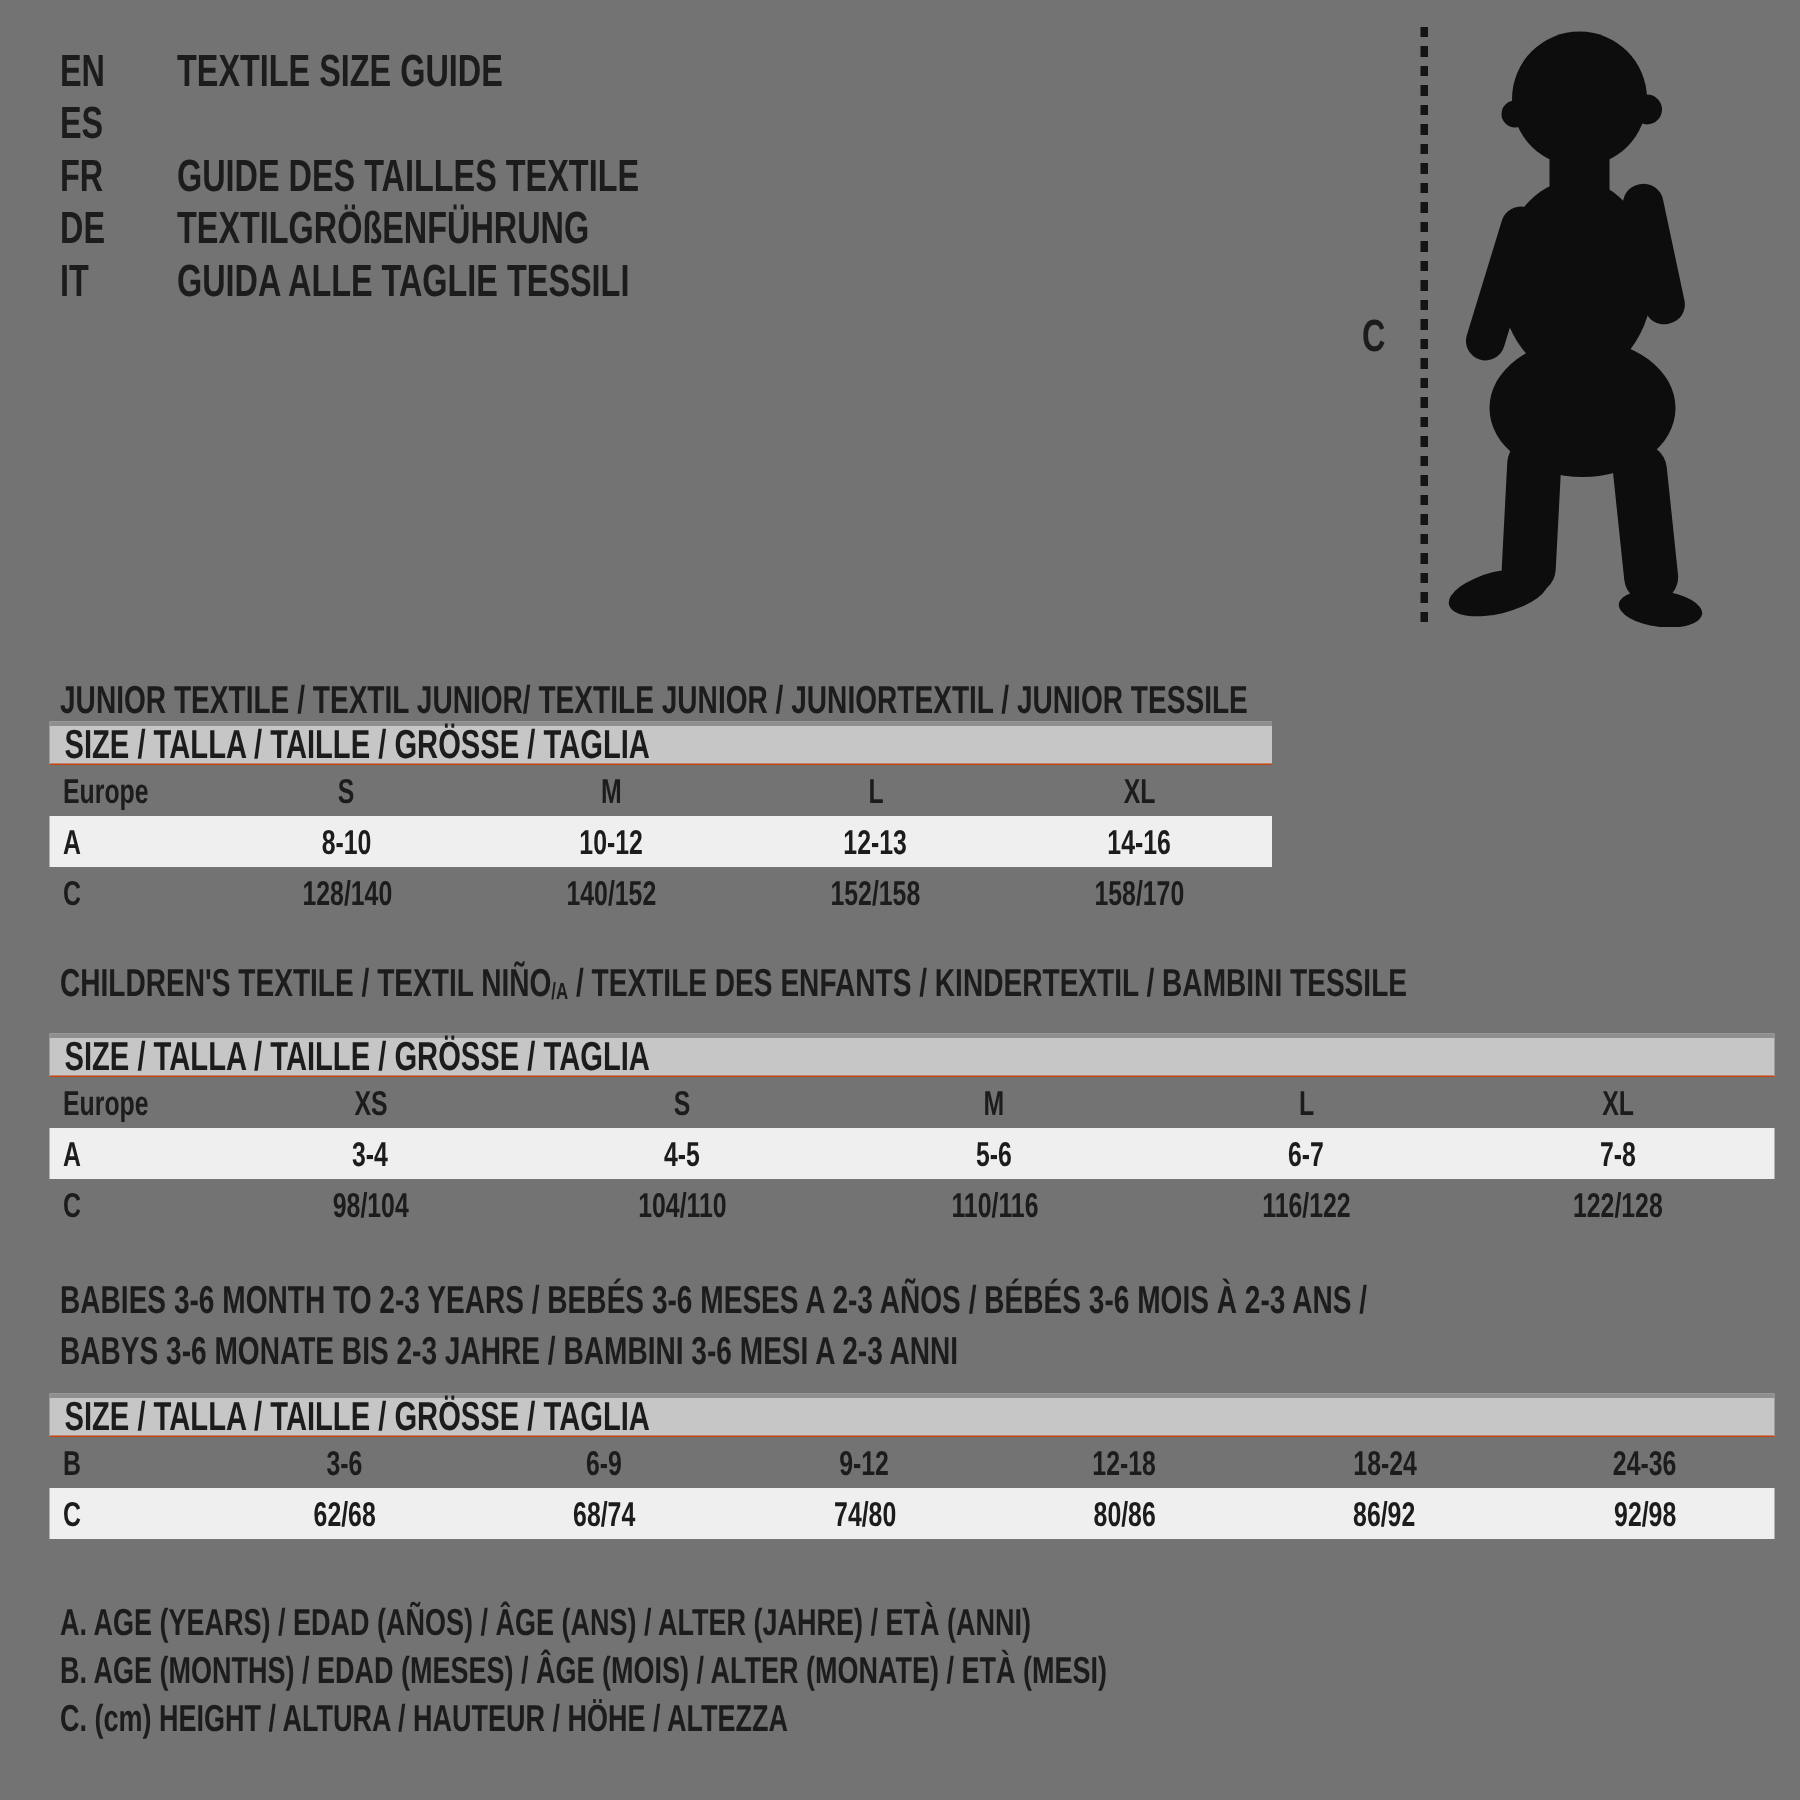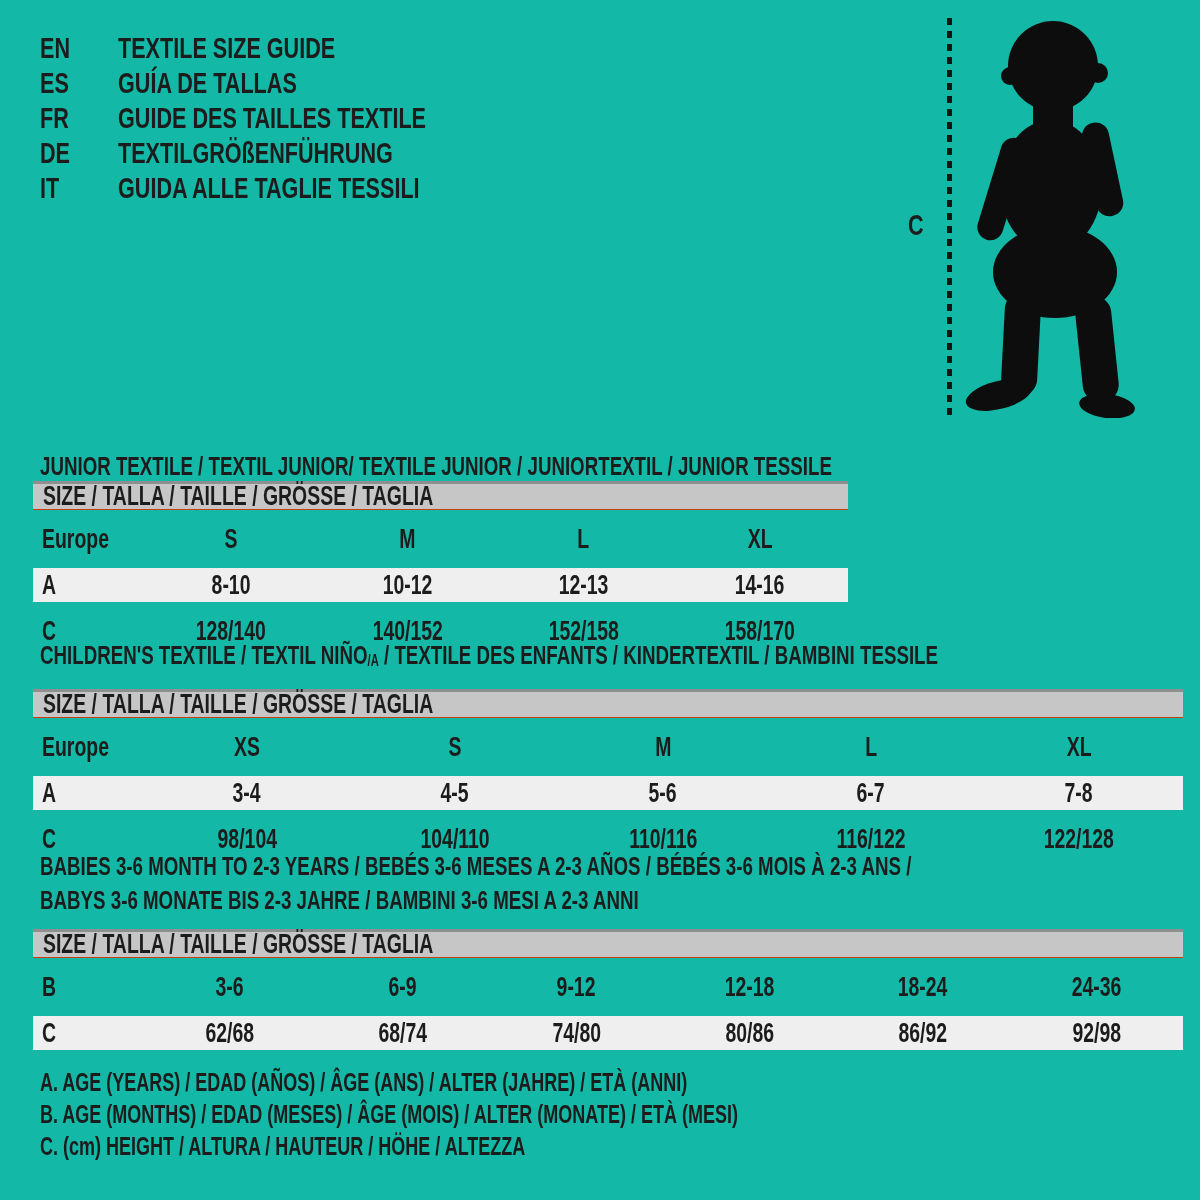--- a/index.html
+++ b/index.html
@@ -1,17 +1,17 @@
 <!DOCTYPE html>
 <html><head>
 <meta charset="utf-8">
 <style>
   html,body{margin:0;padding:0;background:#fff;}
   .canvas{
-    position:relative;width:1200px;height:1200px;background:#14b8a6;
+    position:relative;width:1200px;height:1200px;background:#737373;
     overflow:hidden;color:#1c1c1c;
     font-family:"Liberation Sans", sans-serif;font-weight:700;
   }
   
   .t{display:inline-block;transform:scaleX(0.72);transform-origin:0 50%;white-space:nowrap;}
   .tc{transform-origin:50% 50%;}
 
   
   .langs{position:absolute;left:40px;top:30px;font-size:30px;}
   .lang-row{display:flex;height:35px;align-items:center;}
@@ -34,42 +34,41 @@
   .niosub{font-size:0.6em;vertical-align:-0.15em;font-weight:700;}
 
   
   .tbl{position:absolute;left:33px;}
   .tbl-junior{top:481px;width:815px;}
   .tbl-children{top:689px;width:1150px;}
   .tbl-babies{top:929px;width:1150px;}
   .bar{height:25px;background:#c6c6c6;border-top:3px solid #8f8f8f;border-bottom:1px solid #c2410c;
     display:flex;align-items:center;padding-left:10px;font-size:27px;box-sizing:border-box;
     box-sizing:content-box;}
-  .row{display:flex;align-items:center;height:34px;font-size:27px;margin-top:12px;}
+  .row{display:flex;align-items:center;height:34px;font-size:23px;}
   .row .lbl{width:110px;padding-left:9px;box-sizing:border-box;flex:0 0 auto;}
   .row .cell{flex:1;text-align:center;}
   .shade{background:#efefef;}
 
   
   .legend{position:absolute;left:40px;top:1066px;font-size:25px;}
   .legend-line{height:32px;display:flex;align-items:center;}
 </style>
 </head>
 <body>
 
 <div class="canvas">
 
   <div class="langs">
     <div class="lang-row">
       <span class="code"><span class="t">EN</span></span>
       <span class="ltitle"><span class="t">TEXTILE SIZE GUIDE</span></span>
     </div>
     <div class="lang-row">
       <span class="code"><span class="t">ES</span></span>
-      <span class="ltitle"><span class="t">GUÍA DE TALLAS</span></span>
     </div>
     <div class="lang-row">
       <span class="code"><span class="t">FR</span></span>
       <span class="ltitle"><span class="t">GUIDE DES TAILLES TEXTILE</span></span>
     </div>
     <div class="lang-row">
       <span class="code"><span class="t">DE</span></span>
       <span class="ltitle"><span class="t">TEXTILGRÖßENFÜHRUNG</span></span>
     </div>
     <div class="lang-row">

